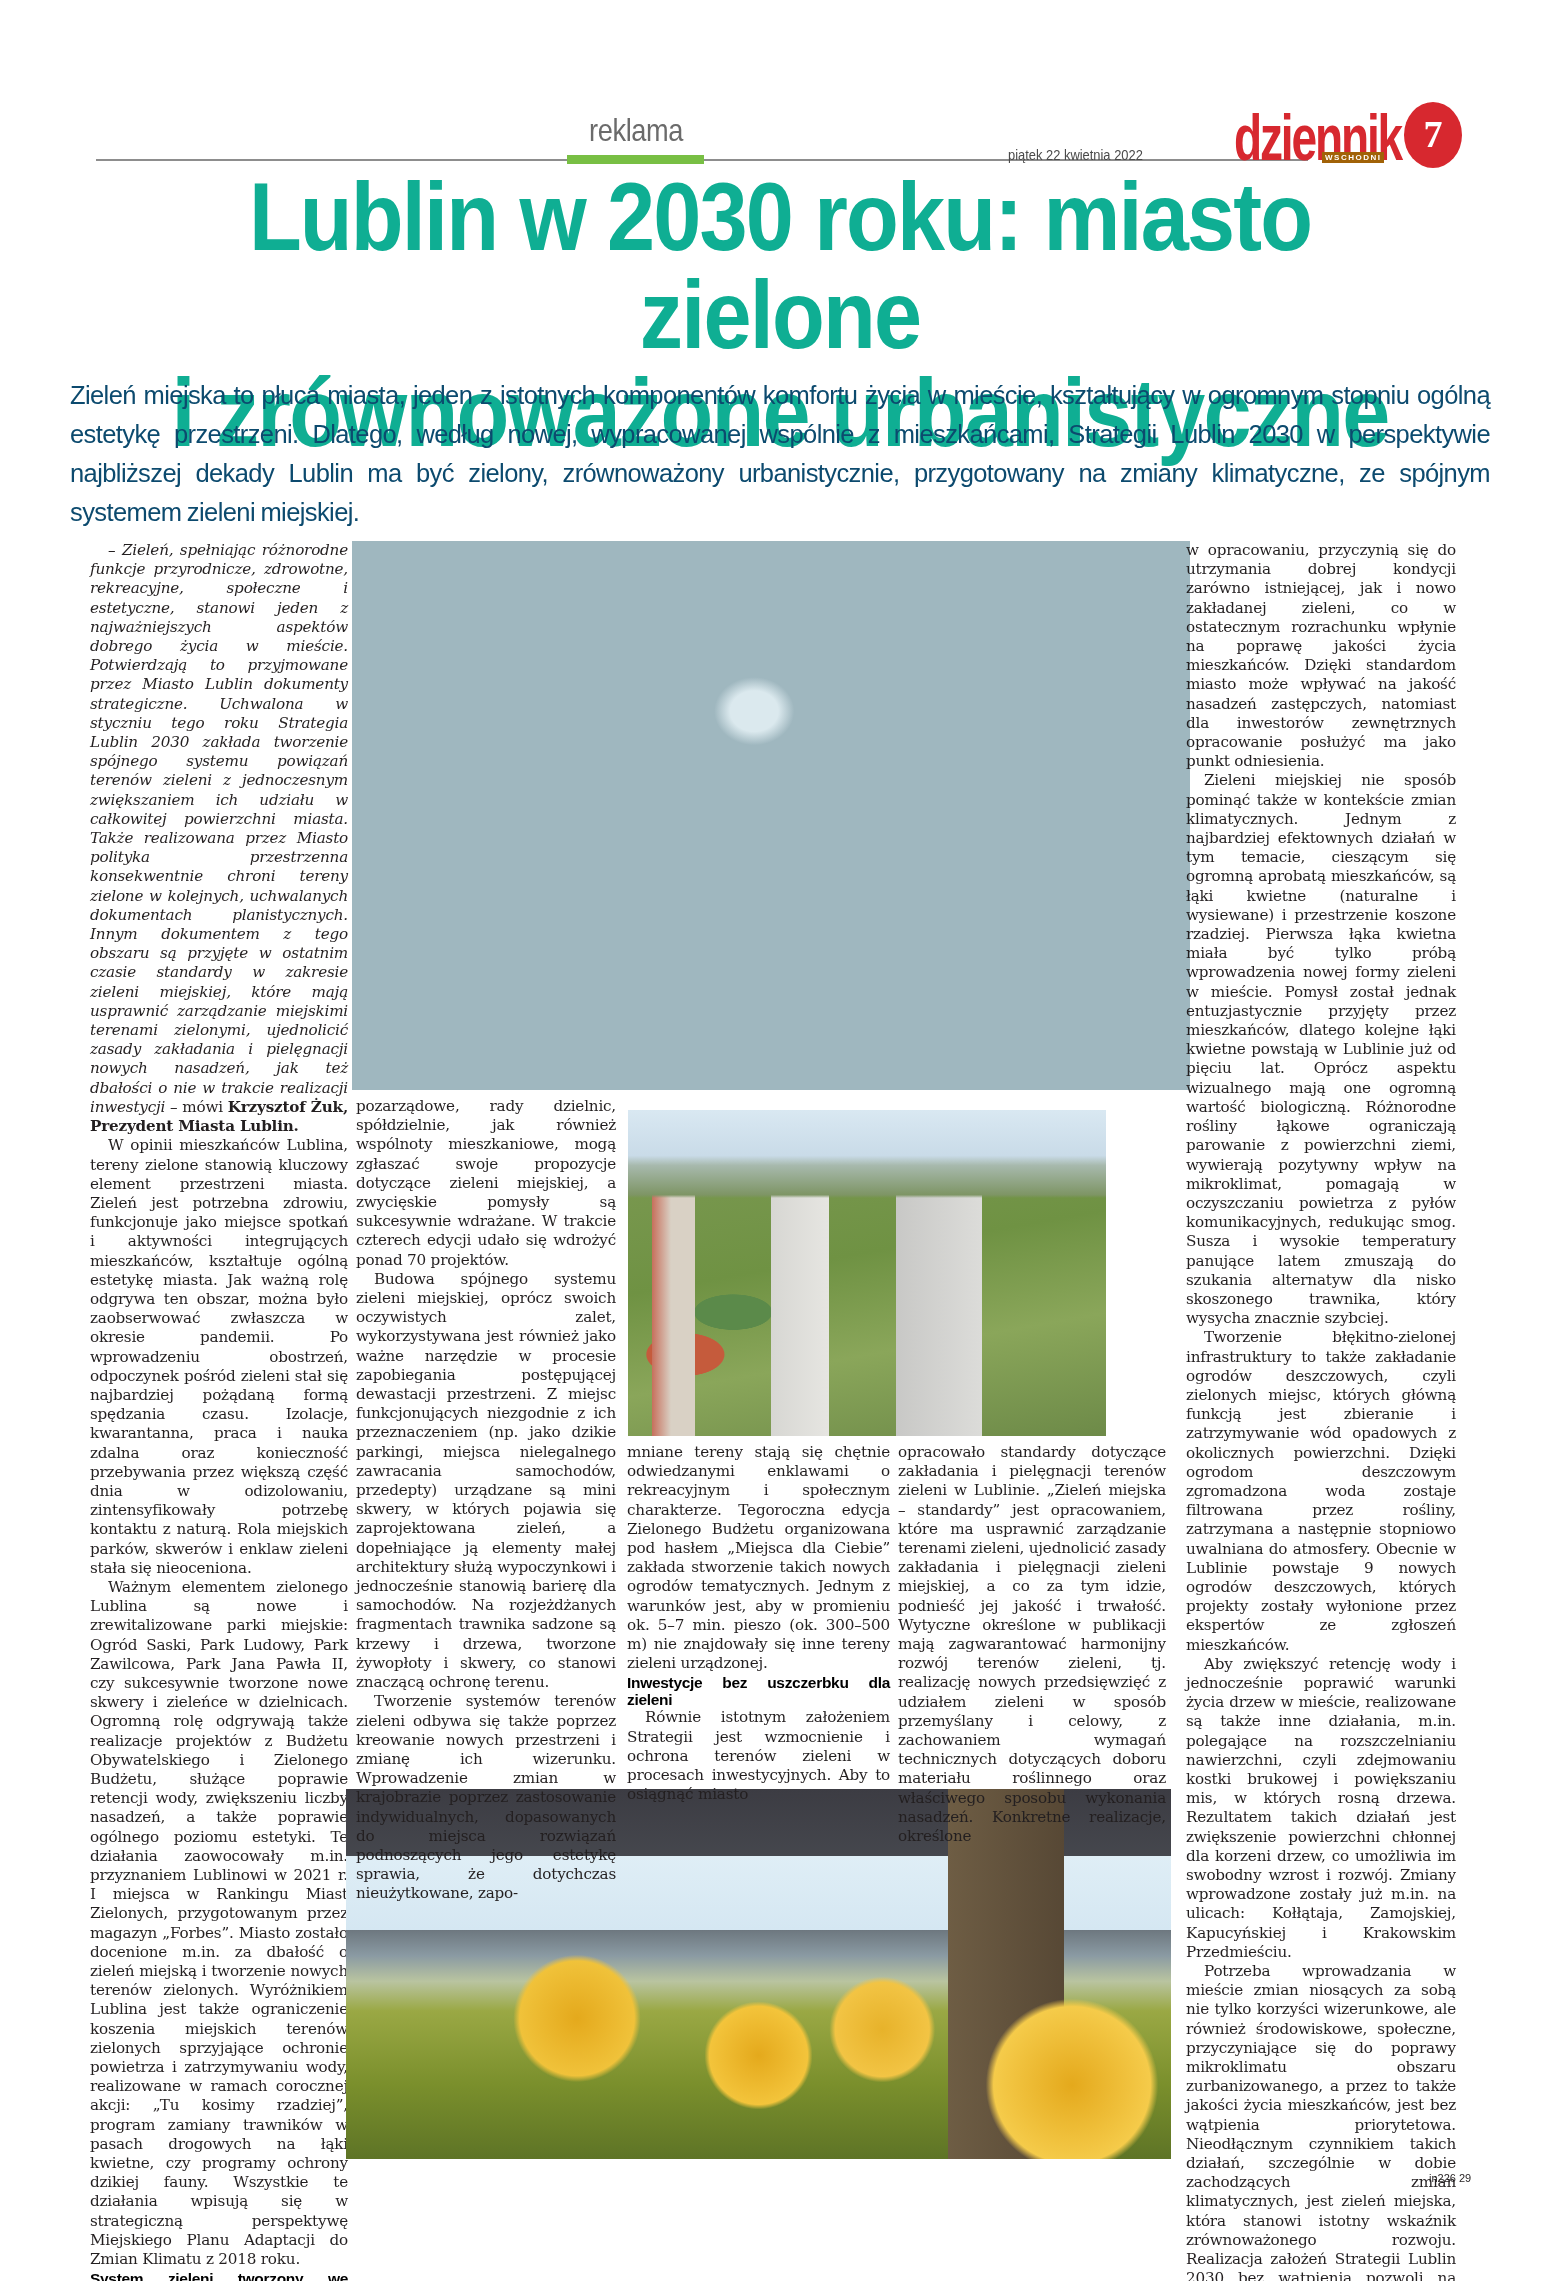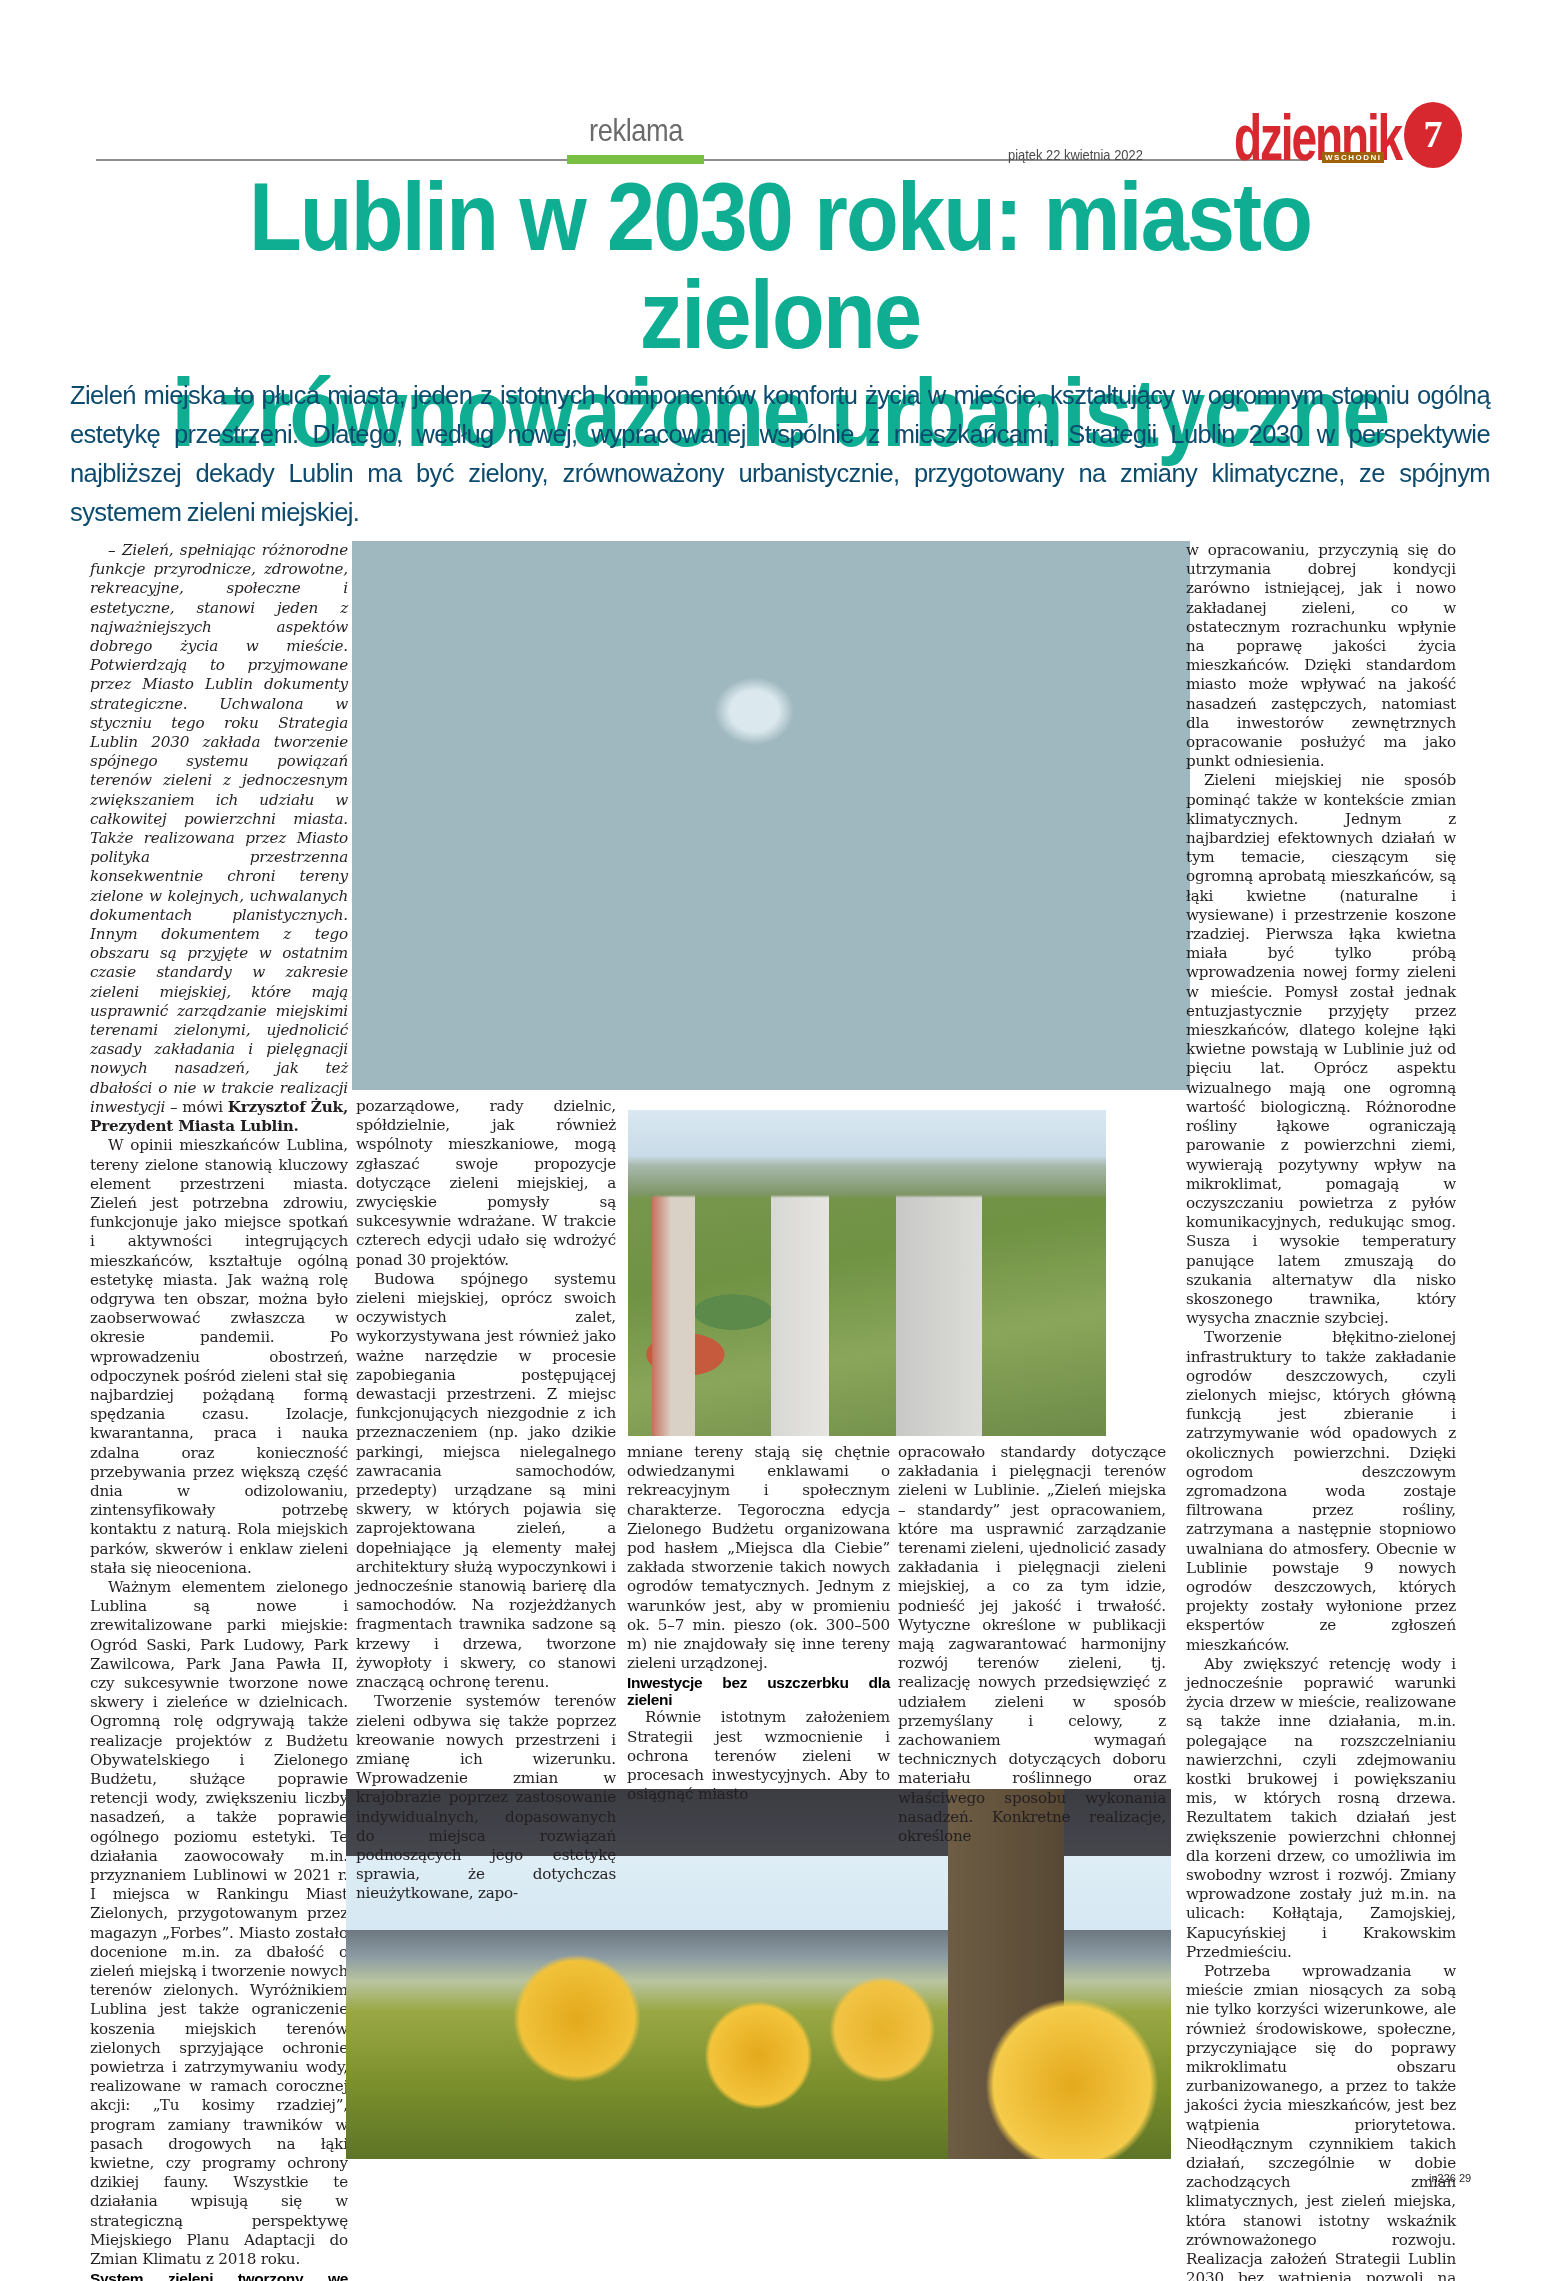--- a/index.html
+++ b/index.html
@@ -112,21 +112,21 @@
   <span class="photo-label">aerial-park-river-bridge</span>
 </div>
 <div class="photo photo-estate">
   <span class="photo-label">aerial-housing-estate-green-belt</span>
 </div>
 <div class="photo photo-flowers">
   <span class="photo-label">sunflower-meadow-insect-hotel-street</span>
 </div>
 
 <div class="col c2">
-  <p class="noindent">pozarządowe, rady dzielnic, spółdzielnie, jak również wspólnoty mieszkaniowe, mogą zgłaszać swoje propozycje dotyczące zieleni miejskiej, a zwycięskie pomysły są sukcesywnie wdrażane. W trakcie czterech edycji udało się wdrożyć ponad 30 projektów.</p>
+  <p class="noindent">pozarządowe, rady dzielnic, spółdzielnie, jak również wspólnoty mieszkaniowe, mogą zgłaszać swoje propozycje dotyczące zieleni miejskiej, a zwycięskie pomysły są sukcesywnie wdrażane. W trakcie czterech edycji udało się wdrożyć ponad 70 projektów.</p>
   <p>Budowa spójnego systemu zieleni miejskiej, oprócz swoich oczywistych zalet, wykorzystywana jest również jako ważne narzędzie w procesie zapobiegania postępującej dewastacji przestrzeni. Z miejsc funkcjonujących niezgodnie z ich przeznaczeniem (np. jako dzikie parkingi, miejsca nielegalnego zawracania samochodów, przedepty) urządzane są mini skwery, w których pojawia się zaprojektowana zieleń, a dopełniające ją elementy małej architektury służą wypoczynkowi i jednocześnie stanowią barierę dla samochodów. Na rozjeżdżanych fragmentach trawnika sadzone są krzewy i drzewa, tworzone żywopłoty i skwery, co stanowi znaczącą ochronę terenu.</p>
   <p>Tworzenie systemów terenów zieleni odbywa się także poprzez kreowanie nowych przestrzeni i zmianę ich wizerunku. Wprowadzenie zmian w krajobrazie poprzez zastosowanie indywidualnych, dopasowanych do miejsca rozwiązań podnoszących jego estetykę sprawia, że dotychczas nieużytkowane, zapo-</p>
 </div>
 
 <div class="col c3">
   <p class="noindent">mniane tereny stają się chętnie odwiedzanymi enklawami o rekreacyjnym i społecznym charakterze. Tegoroczna edycja Zielonego Budżetu organizowana pod hasłem „Miejsca dla Ciebie” zakłada stworzenie takich nowych ogrodów tematycznych. Jednym z warunków jest, aby w promieniu ok. 5–7 min. pieszo (ok. 300–500 m) nie znajdowały się inne tereny zieleni urządzonej.</p>
   <h3 class="sub">Inwestycje bez uszczerbku dla zieleni</h3>
   <p>Równie istotnym założeniem Strategii jest wzmocnienie i ochrona terenów zieleni w procesach inwestycyjnych. Aby to osiągnąć miasto</p>
 </div>
 

